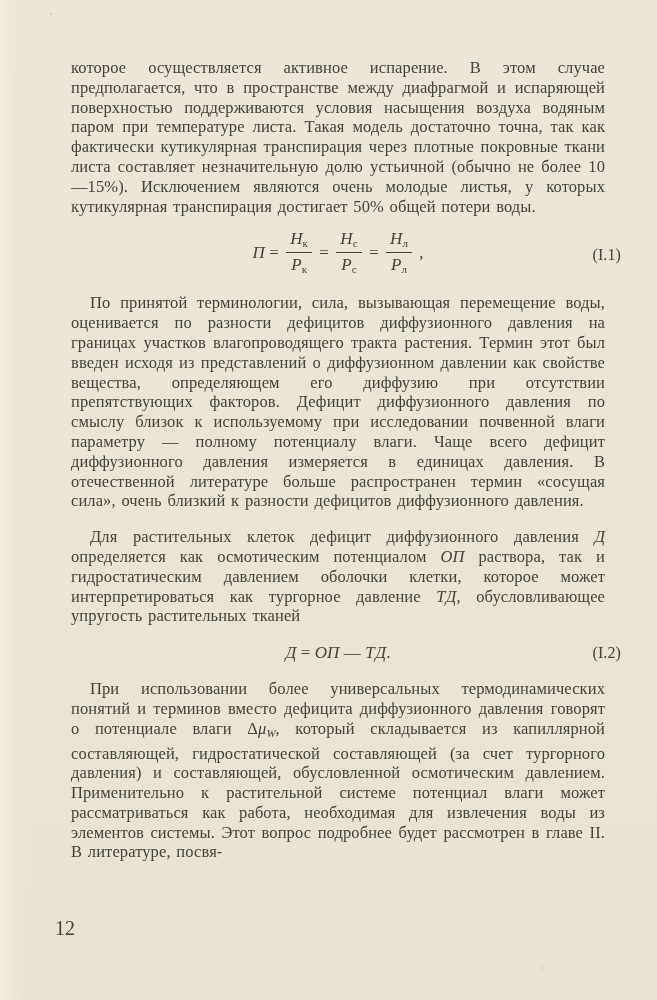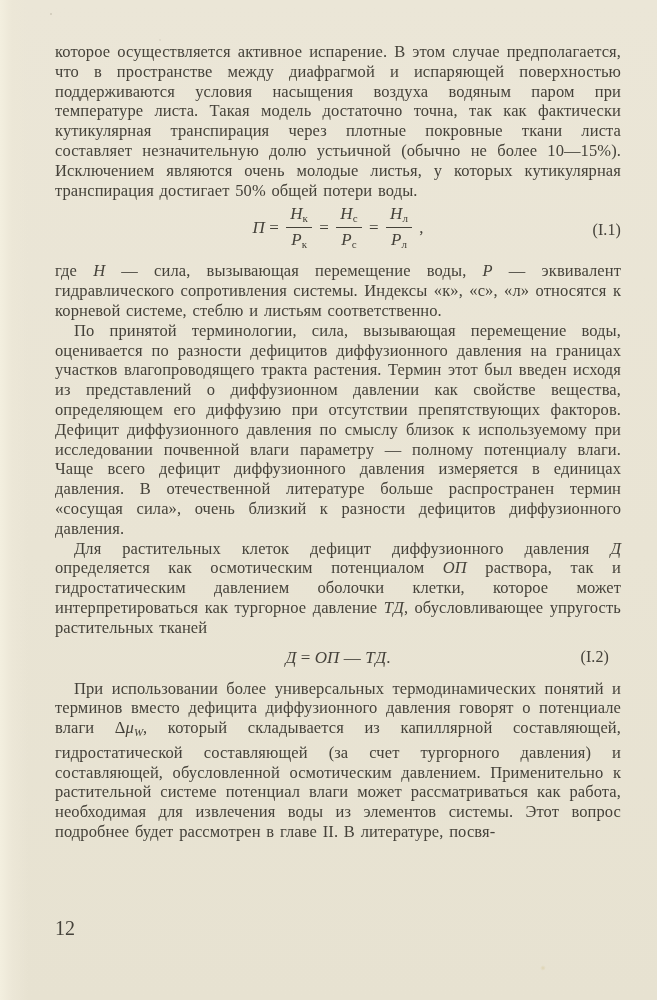--- a/index.html
+++ b/index.html
@@ -29,36 +29,36 @@
     top: 42px;
     width: 566px;
     color: #45423a;
     font-size: 16.5px;
     line-height: 19.8px;
     text-align: justify;
     letter-spacing: 0.1px;
     word-spacing: 1.5px;
   }
   p.para {
-    margin: 0;
+    margin: 16px;
     padding: 0;
   }
   p.para.ind {
     text-indent: 19px;
   }
   .it { font-style: italic; }
   .sb {
     font-size: 11px;
     vertical-align: -3px;
     letter-spacing: 0;
   }
   .equation {
     position: relative;
     text-align: center;
-    margin: 9px 12px 11px;
+    margin: 9px 0 11px;
     font-size: 17px;
     word-spacing: 0;
   }
   .equation.tall { margin: 7px 0 9px; }
   .eq-body { display: inline-block; vertical-align: middle; }
   .eq-label {
     position: absolute;
     right: 0;
     top: 50%;
     transform: translateY(-50%);
@@ -93,20 +93,19 @@
     font-size: 20px;
   }
 </style>
 </head>
 <body>
 
 <div class="page">
   <div class="text-column">
       <p class="para"><span>которое осуществляется активное испарение. В этом случае предполагается, что в пространстве между диафрагмой и испаряющей поверхностью поддерживаются условия насыщения воздуха водяным паром при температуре листа. Такая модель достаточно точна, так как фактически кутикулярная транспирация через плотные покровные ткани листа составляет незначительную долю устьичной (обычно не более 10—15%). Исключением являются очень молодые листья, у которых кутикулярная транспирация достигает 50% общей потери воды.</span></p>
       <div class="equation tall"><span class="eq-body"><span class="it">П</span><span> = </span><span class="frac"><span class="num"><span class="it">H</span><span class="sb">к</span></span><span class="den"><span class="it">P</span><span class="sb">к</span></span></span><span> = </span><span class="frac"><span class="num"><span class="it">H</span><span class="sb">с</span></span><span class="den"><span class="it">P</span><span class="sb">с</span></span></span><span> = </span><span class="frac"><span class="num"><span class="it">H</span><span class="sb">л</span></span><span class="den"><span class="it">P</span><span class="sb">л</span></span></span><span> ,</span></span><span class="eq-label">(I.1)</span></div>
-      <p class="para"><span>где </span><span class="it">H</span><span> — сила, вызывающая перемещение воды, </span><span class="it">P</span><span> — эквивалент гидравлического сопротивления системы. Индексы «к», «с», «л» относятся к корневой системе, стеблю и листьям соответственно.</span></p>
       <p class="para ind"><span>По принятой терминологии, сила, вызывающая перемещение воды, оценивается по разности дефицитов диффузионного давления на границах участков влагопроводящего тракта растения. Термин этот был введен исходя из представлений о диффузионном давлении как свойстве вещества, определяющем его диффузию при отсутствии препятствующих факторов. Дефицит диффузионного давления по смыслу близок к используемому при исследовании почвенной влаги параметру — полному потенциалу влаги. Чаще всего дефицит диффузионного давления измеряется в единицах давления. В отечественной литературе больше распространен термин «сосущая сила», очень близкий к разности дефицитов диффузионного давления.</span></p>
       <p class="para ind"><span>Для растительных клеток дефицит диффузионного давления </span><span class="it">Д</span><span> определяется как осмотическим потенциалом </span><span class="it">ОП</span><span> раствора, так и гидростатическим давлением оболочки клетки, которое может интерпретироваться как тургорное давление </span><span class="it">ТД</span><span>, обусловливающее упругость растительных тканей</span></p>
       <div class="equation"><span class="eq-body"><span class="it">Д</span><span> = </span><span class="it">ОП</span><span> — </span><span class="it">ТД</span><span>.</span></span><span class="eq-label">(I.2)</span></div>
       <p class="para ind"><span>При использовании более универсальных термодинамических понятий и терминов вместо дефицита диффузионного давления говорят о потенциале влаги Δ</span><span class="it">μ</span><span class="it sb">W</span><span>, который складывается из капиллярной составляющей, гидростатической составляющей (за счет тургорного давления) и составляющей, обусловленной осмотическим давлением. Применительно к растительной системе потенциал влаги может рассматриваться как работа, необходимая для извлечения воды из элементов системы. Этот вопрос подробнее будет рассмотрен в главе II. В литературе, посвя-</span></p>
     </div>
   <div class="page-number">12</div>
 </div>
 
 </body></html>

